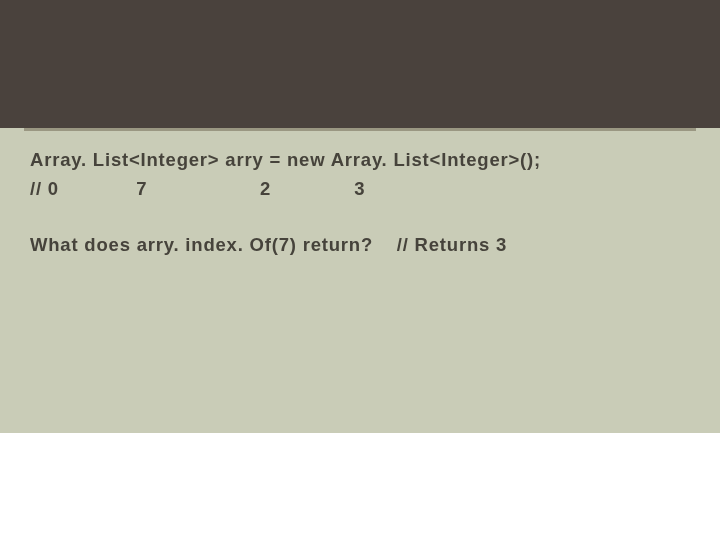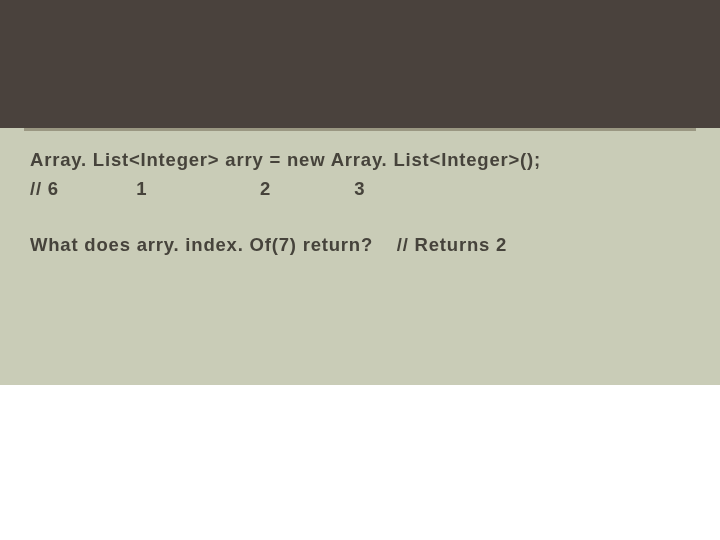--- a/index.html
+++ b/index.html
@@ -6,21 +6,21 @@
     margin: 0;
     padding: 0;
     width: 720px;
     height: 540px;
     overflow: hidden;
     font-family: "Arial", "Helvetica", sans-serif;
     background: #ffffff;
   }
   .slide {
     width: 720px;
-    height: 385px;
+    height: 433px;
     background: #c9ccb7;
     position: relative;
     box-sizing: border-box;
   }
   .header-band {
     position: absolute;
     top: 0;
     left: 0;
     width: 720px;
     height: 128px;
@@ -54,16 +54,16 @@
 </style>
 </head>
 <body>
 
 <div class="slide">
   <div class="header-band"></div>
   <div class="accent-line"></div>
 
   <div class="content">
     <div class="line">Array. List&lt;Integer&gt; arry = new Array. List&lt;Integer&gt;();</div>
-    <div class="line">// 6             1                   2              3</div>
-    <div class="line block2">What does arry. index. Of(7) return?    // Returns 2</div>
+    <div class="line">// 0             7                   2              3</div>
+    <div class="line block2">What does arry. index. Of(7) return?    // Returns 3</div>
   </div>
 </div>
 
 </body></html>

